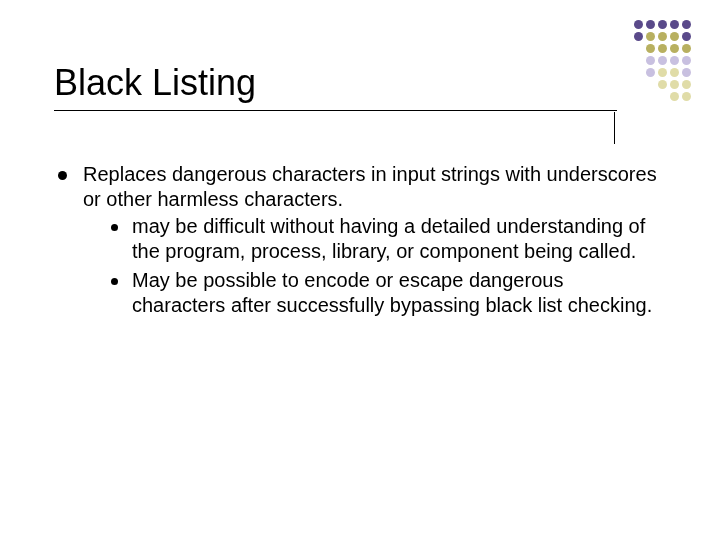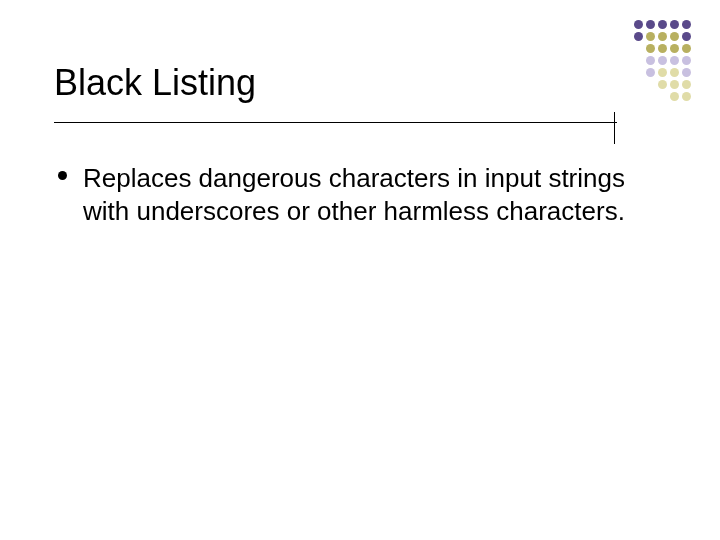--- a/index.html
+++ b/index.html
@@ -33,41 +33,41 @@
     height: 9px;
     border-radius: 50%;
     margin: 1.5px;
   }
   .title-wrap {
     position: absolute;
     left: 54px;
     top: 62px;
     right: 103px;
     border-bottom: 1px solid #000;
-    padding-bottom: 18px;
+    padding-bottom: 6px;
   }
   .title {
     font-size: 36px;
     font-weight: 400;
     letter-spacing: 0px;
   }
   .divider-stub {
     position: absolute;
     top: 112px;
     left: 614px;
     width: 1px;
     height: 32px;
     background: #000;
   }
   .content {
     position: absolute;
     left: 58px;
     top: 162px;
     right: 60px;
-    font-size: 26px;
+    font-size: 20px;
     line-height: 1.25;
   }
   .item {
     display: flex;
     margin-bottom: 4px;
   }
   .bullet {
     width: 9px;
     height: 9px;
     border-radius: 50%;
@@ -142,17 +142,25 @@
   <div class="title-wrap">
     <div class="title">Black Listing</div>
   </div>
   <div class="divider-stub"></div>
 
   <div class="content">
     <div class="item">
       <div class="bullet"></div>
       <div class="text">
         <span>Replaces dangerous characters in input strings with underscores or other harmless characters.</span>
+        <div class="item sub">
+          <div class="bullet"></div>
+          <div class="text">may be difficult without having a detailed understanding of the program, process, library, or component being called.</div>
+        </div>
+        <div class="item sub">
+          <div class="bullet"></div>
+          <div class="text">May be possible to encode or escape dangerous characters after successfully bypassing black list checking.</div>
+        </div>
       </div>
     </div>
   </div>
 
 </div>
 
 </body></html>

